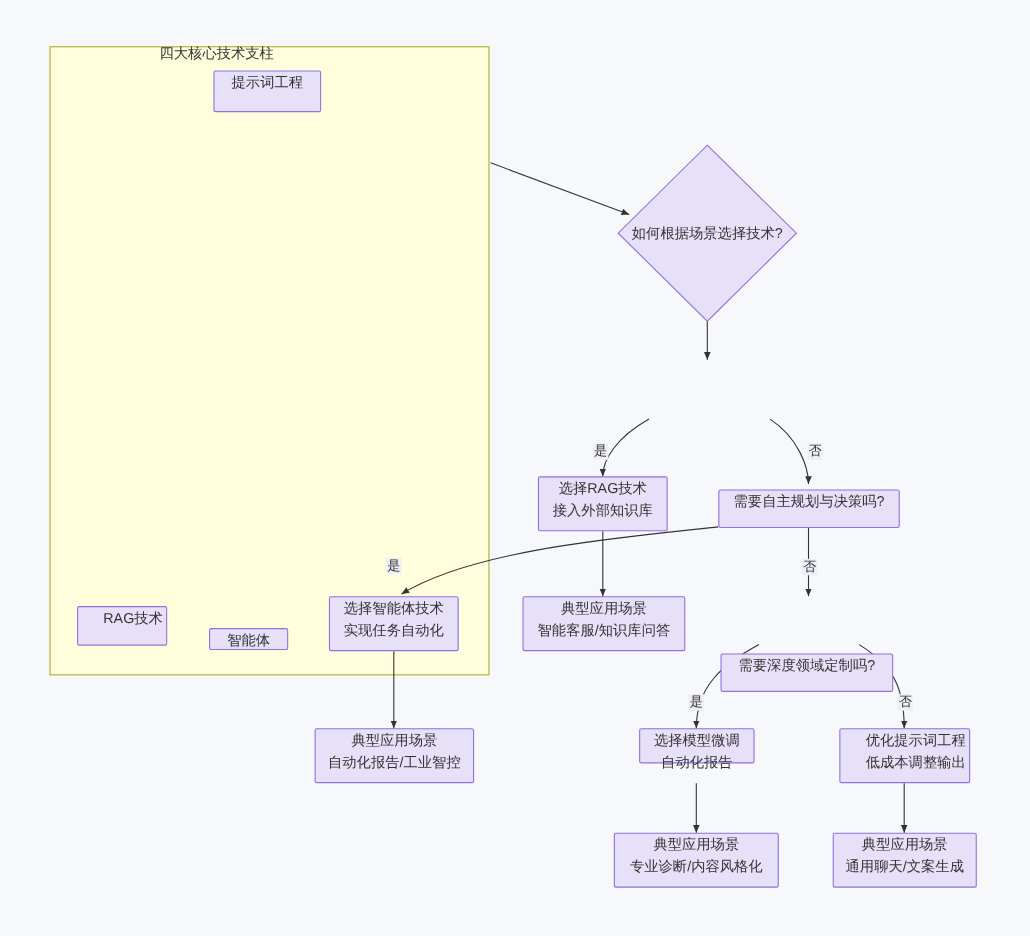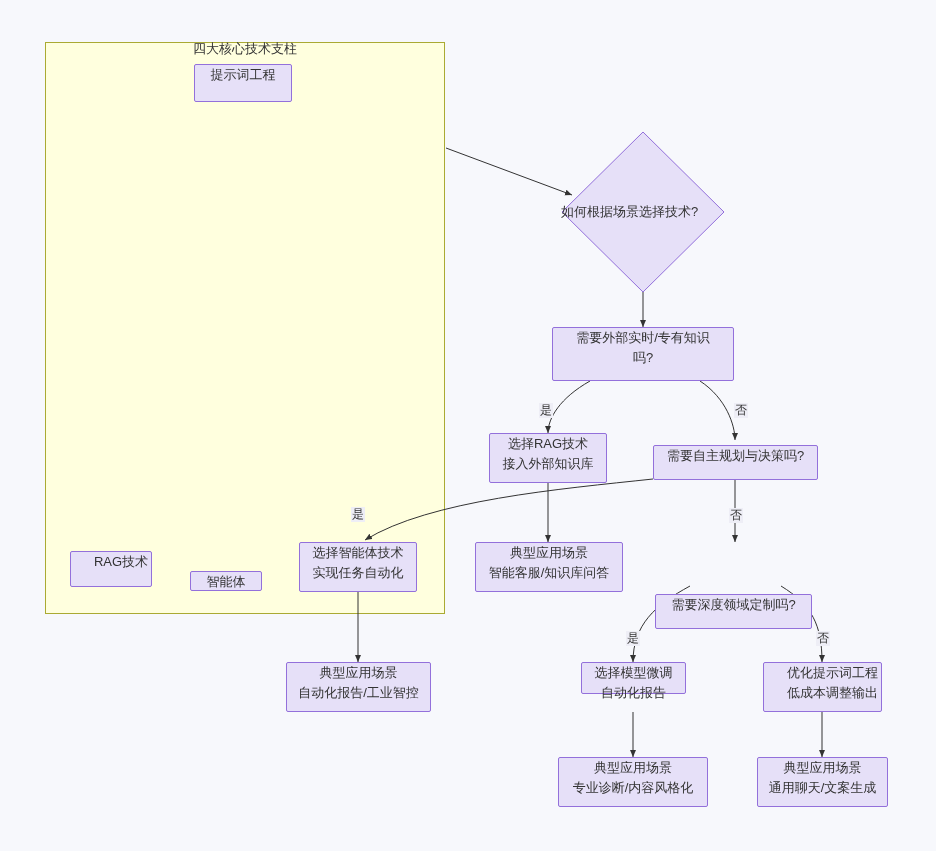--- a/index.html
+++ b/index.html
@@ -31,21 +31,21 @@
     position: absolute;
     background: #ffffde;
     border: 1px solid #aaaa33;
     box-sizing: border-box;
   }
   .subgraph-title {
     position: absolute;
     font-size: 13px;
     color: #333333;
     white-space: nowrap;
-    text-align: center;
+    text-align: left;
   }
   .node {
     position: absolute;
     box-sizing: border-box;
     background: #e6e0f8;
     border: 1px solid #9370db;
     border-radius: 2px;
     display: flex;
     flex-direction: column;
     align-items: center;
@@ -66,21 +66,21 @@
     left: 0; top: 0;
     width: 100%;
     height: 100%;
   }
   .diamond .dlabel {
     position: absolute;
     left: 0;
     top: 50%;
     width: 100%;
     transform: translateY(-50%);
-    text-align: left;
+    text-align: center;
     font-size: 13px;
     color: #333333;
     white-space: nowrap;
   }
   .edge-label {
     position: absolute;
     font-size: 12px;
     color: #333333;
     background: #eeeef6;
     padding: 0 1px;
@@ -145,24 +145,20 @@
     <span class="line2">实现任务自动化</span>
   </div>
 
   <div class="diamond" style="left:561px; top:131px; width:164px; height:162px;">
     <svg class="shape" viewBox="0 0 164 162">
       <polygon points="82,1 163,81 82,161 1,81" fill="#e6e0f8" stroke="#9370db" stroke-width="1"></polygon>
     </svg>
     <div class="dlabel">如何根据场景选择技术?</div>
   </div>
 
-  <div class="node" style="left:552px; top:327px; width:182px; height:54px;">
-    <span>需要外部实时/专有知识</span>
-    <span class="line2">吗?</span>
-  </div>
 
   <div class="node" style="left:653px; top:445px; width:165px; height:35px;">
     <span>需要自主规划与决策吗?</span>
   </div>
 
   <div class="node" style="left:489px; top:433px; width:118px; height:50px;">
     <span>选择RAG技术</span>
     <span class="line2">接入外部知识库</span>
   </div>
 

